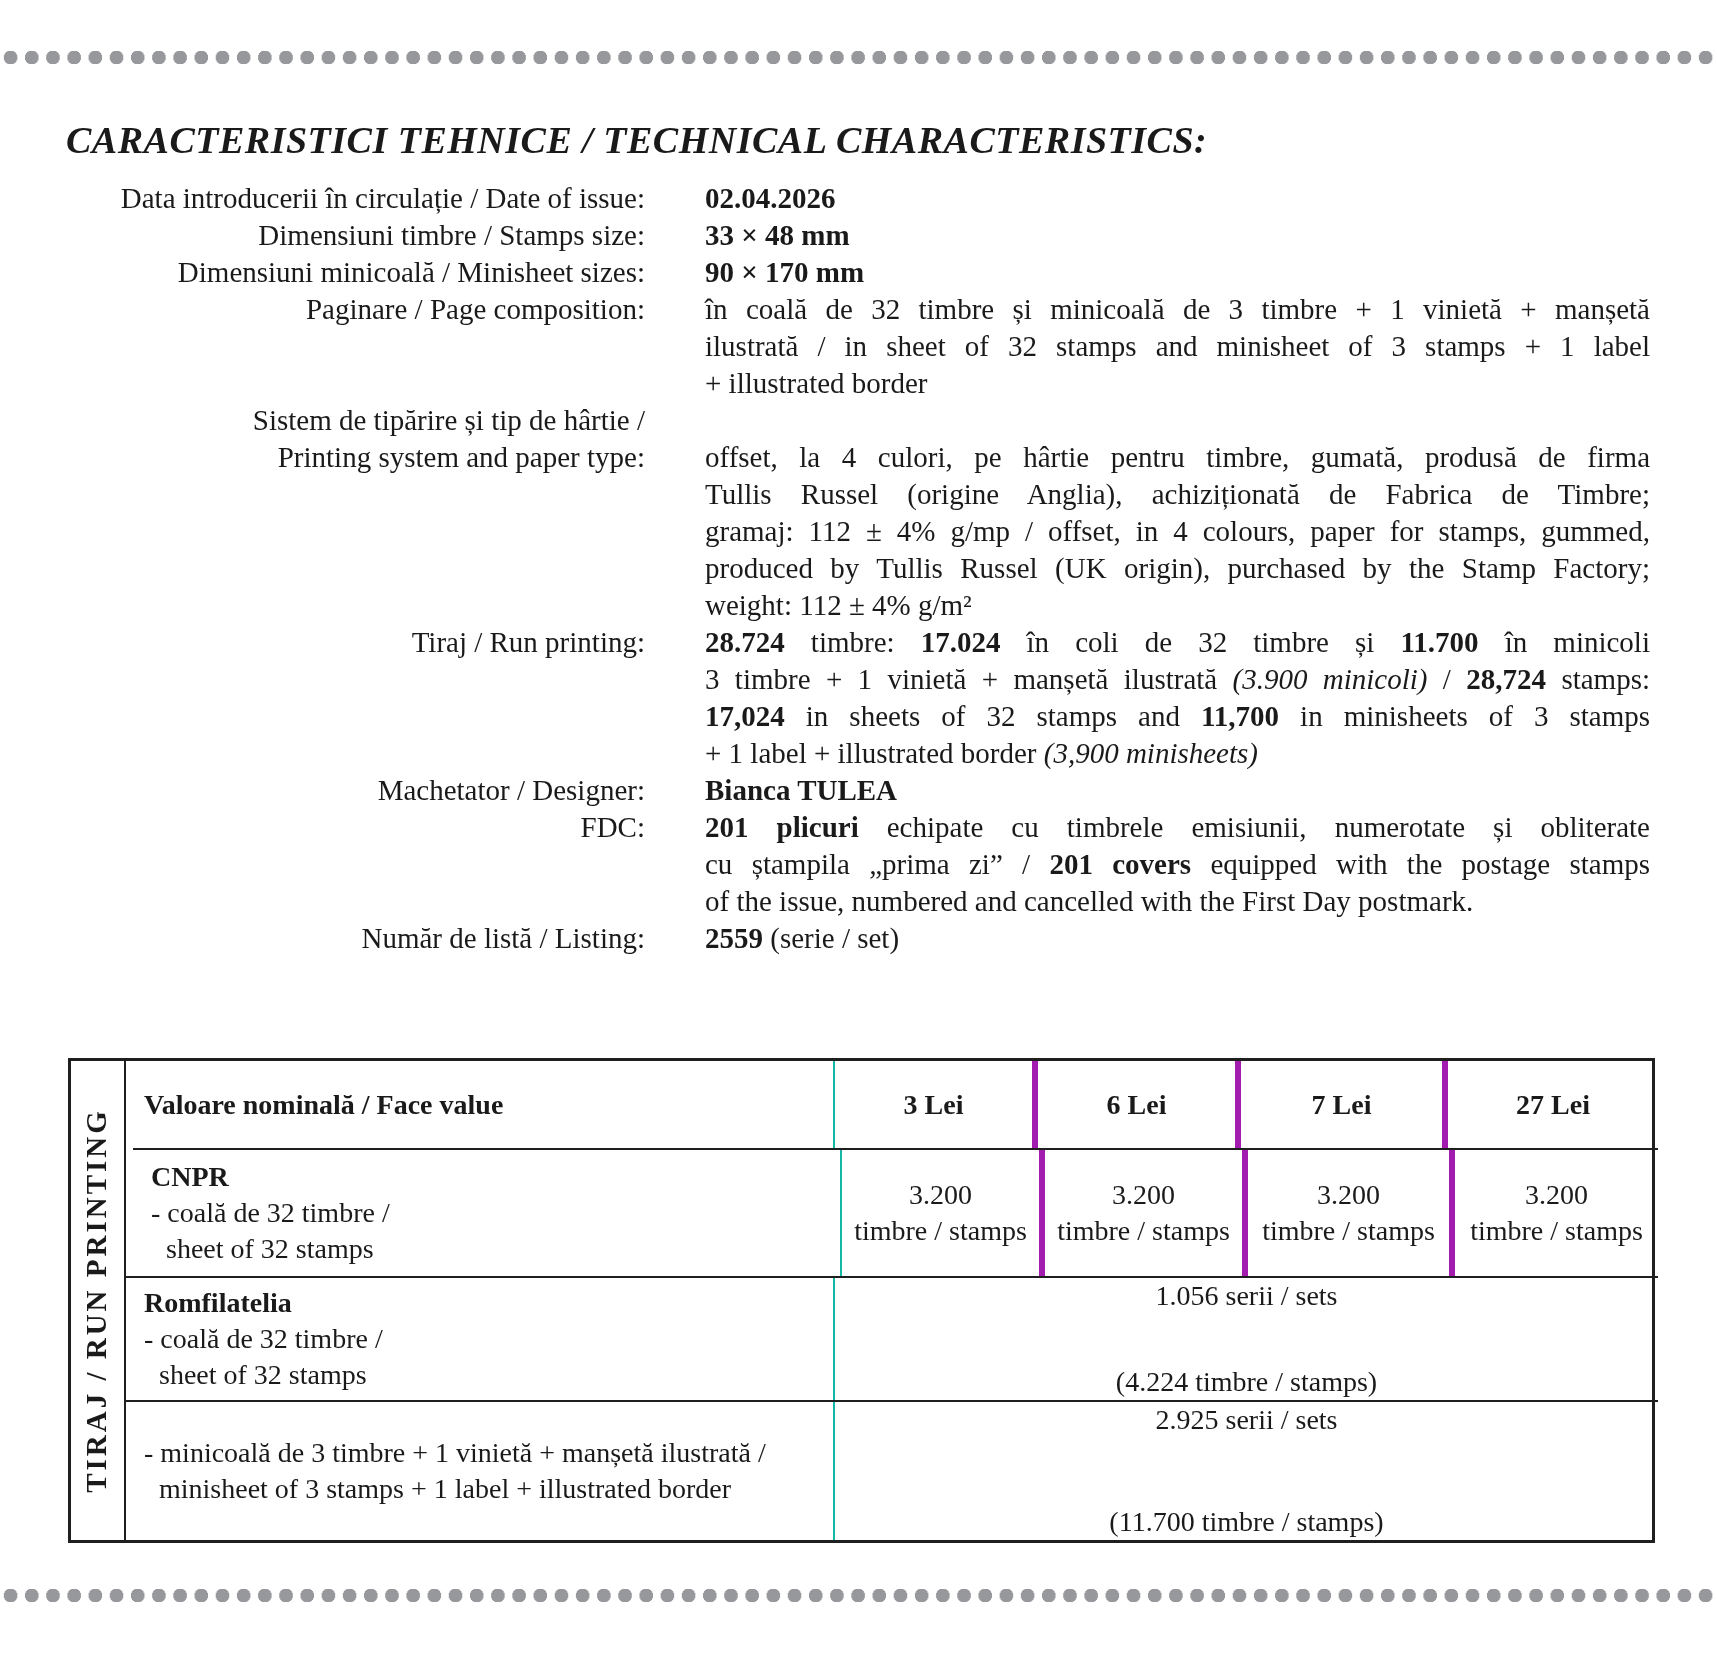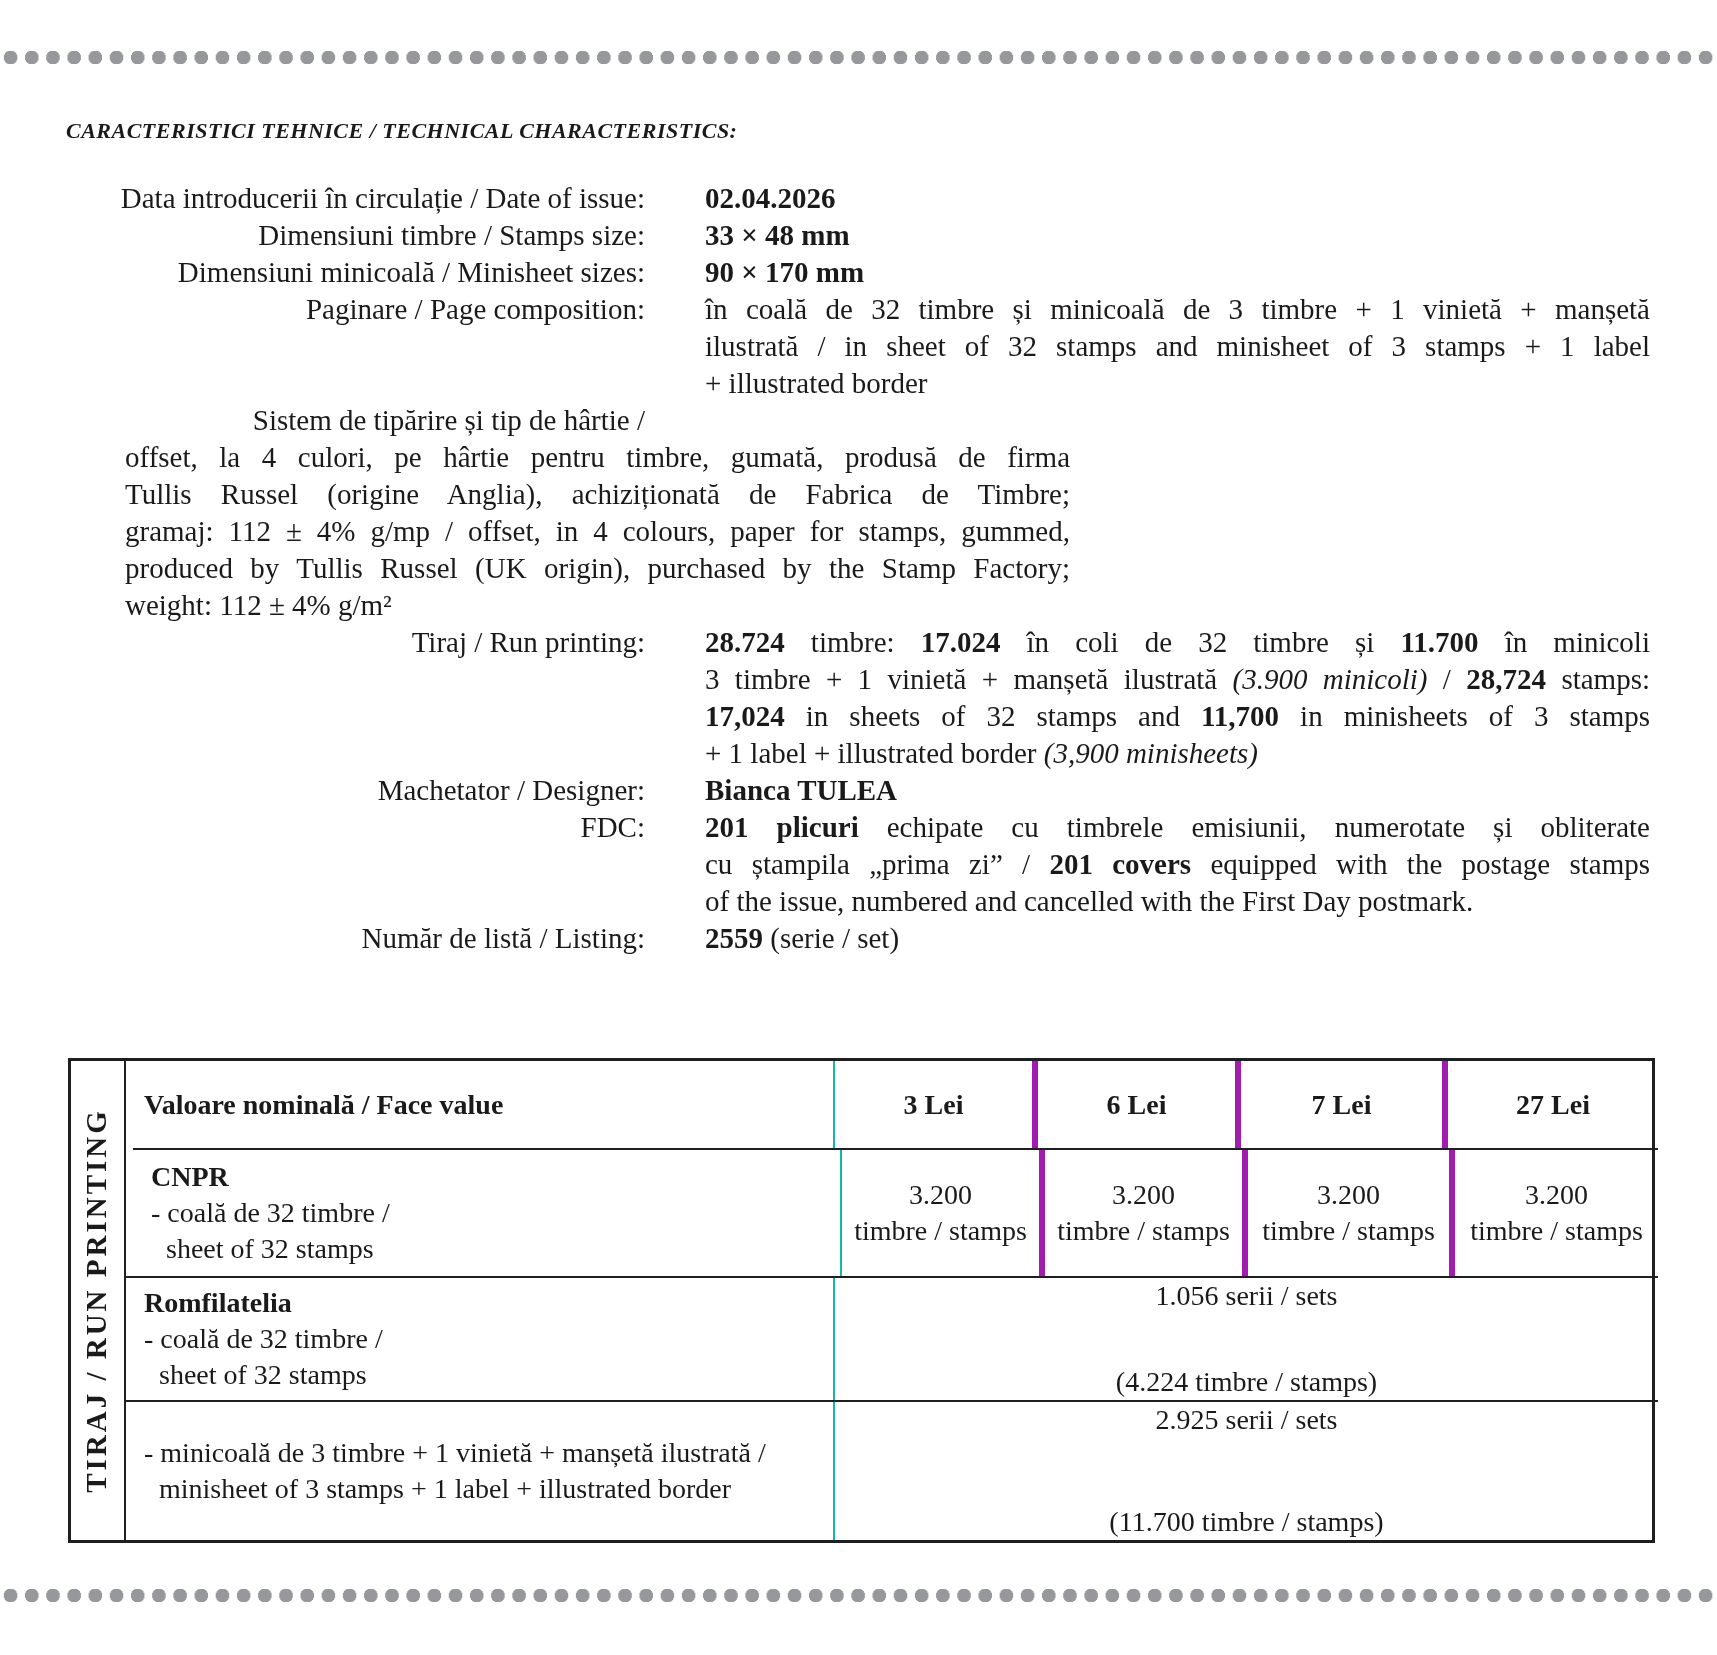--- a/index.html
+++ b/index.html
@@ -14,21 +14,21 @@
   .dots{
     position:absolute;left:0;right:0;height:15px;
     background-image:radial-gradient(circle 7px at center,#97989b 97%,transparent 100%);
     background-size:21.2px 15px;
     background-repeat:repeat-x;
   }
   .dots.top{top:50px;}
   .dots.bottom{top:1588px;}
   .title{
     position:absolute;left:66px;top:118px;
-    font-size:22px;font-weight:bold;font-style:italic;
+    font-size:38px;font-weight:bold;font-style:italic;
     letter-spacing:.5px;white-space:nowrap;
   }
   .info{
     position:absolute;left:65px;top:180px;width:1592px;
     font-size:29px;line-height:37px;
   }
   .irow{display:flex;align-items:flex-start;}
   .il{width:580px;text-align:right;white-space:nowrap;flex:none;}
   .iv{width:945px;margin-left:60px;flex:none;}
   .vl{min-height:37px;}
@@ -109,20 +109,21 @@
         <div class="vl"><span>+ illustrated border</span></div>
       </div>
     </div>
 
     <div class="irow">
       <div class="il">Sistem de tipărire și tip de hârtie /</div>
       <div class="iv"></div>
     </div>
 
     <div class="irow">
+      <div class="il">Printing system and paper type:</div>
       <div class="iv">
         <div class="vl j"><span>offset, la 4 culori, pe hârtie pentru timbre, gumată, produsă de firma</span></div>
         <div class="vl j"><span>Tullis Russel (origine Anglia), achiziționată de Fabrica de Timbre;</span></div>
         <div class="vl j"><span>gramaj: 112 ± 4% g/mp / offset, in 4 colours, paper for stamps, gummed,</span></div>
         <div class="vl j"><span>produced by Tullis Russel (UK origin), purchased by the Stamp Factory;</span></div>
         <div class="vl"><span>weight: 112 ± 4% g/m²</span></div>
       </div>
     </div>
 
     <div class="irow">

